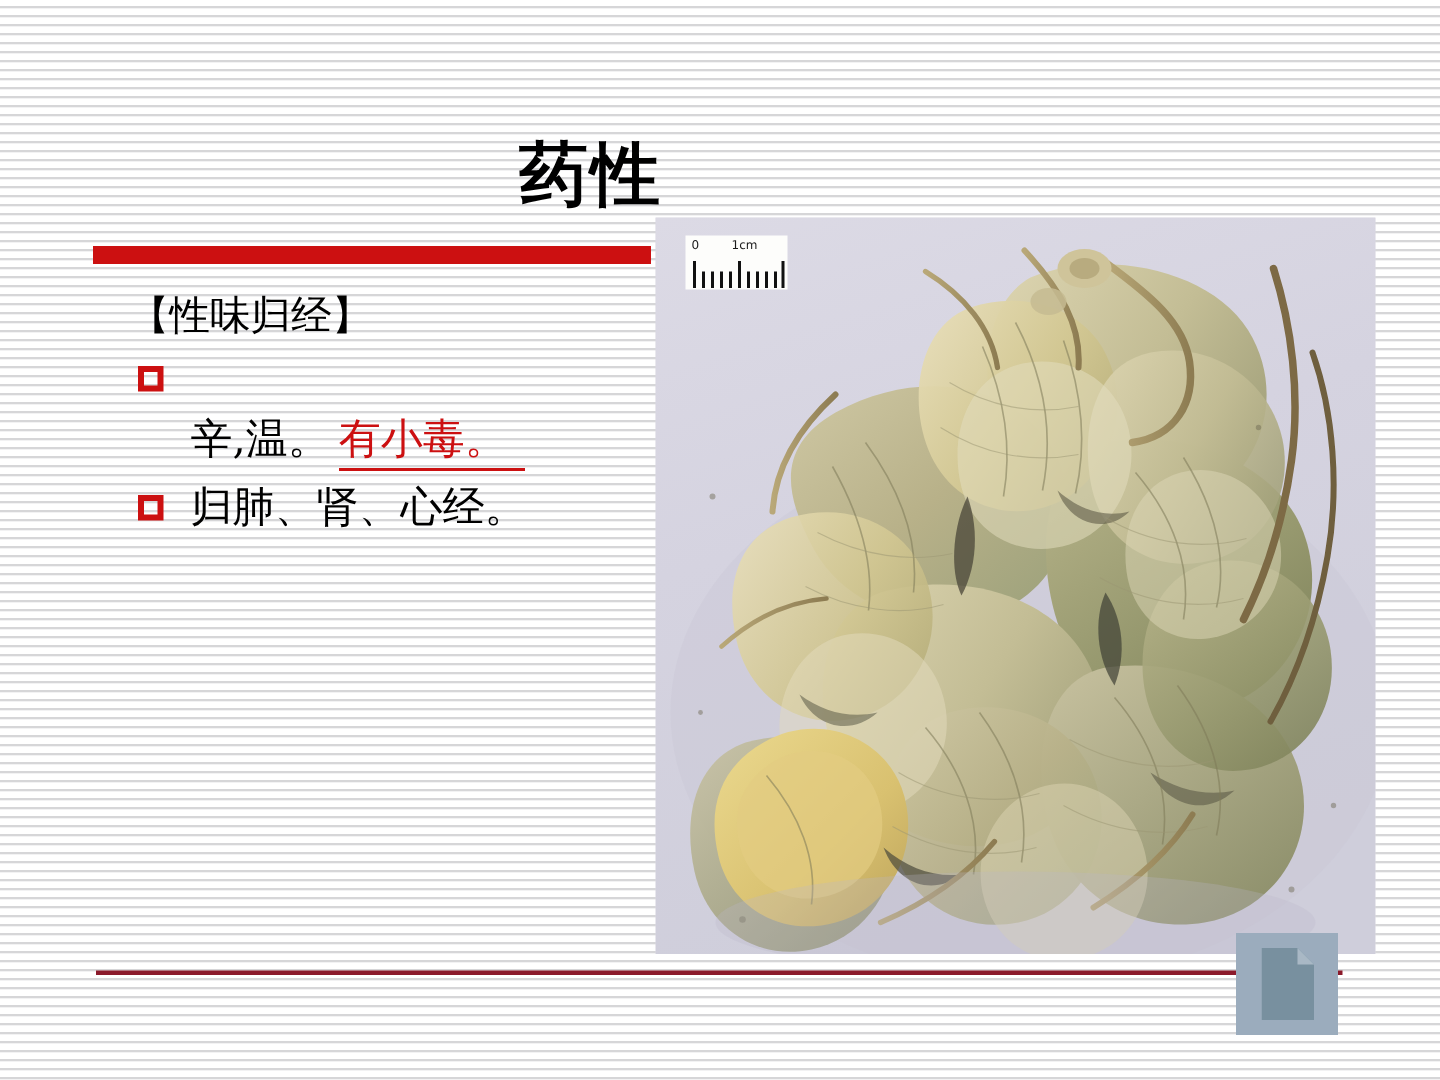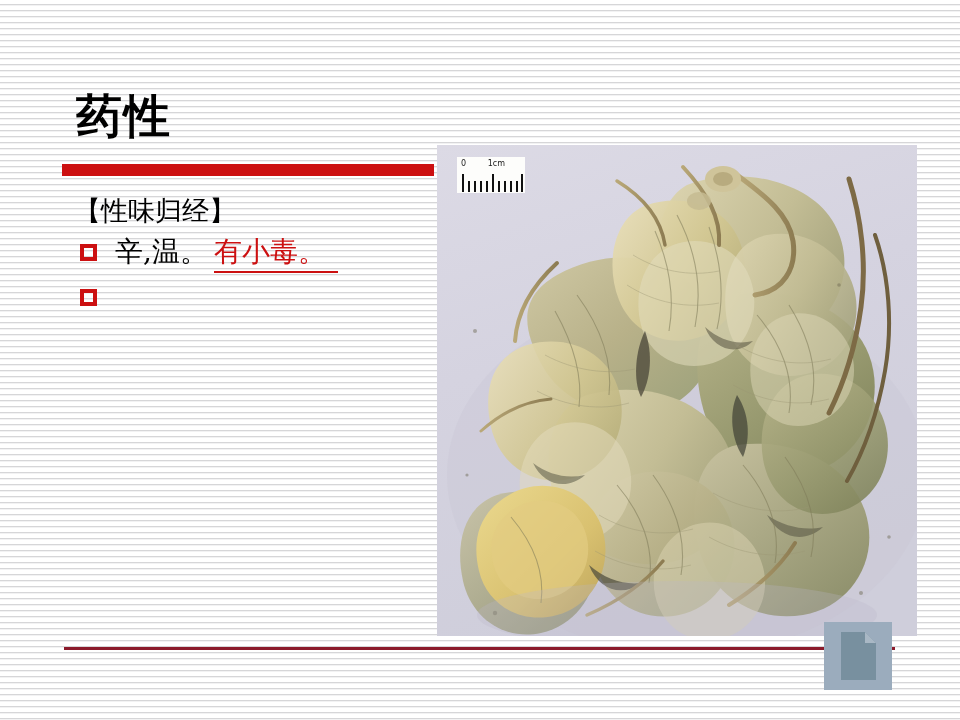--- a/index.html
+++ b/index.html
@@ -28,23 +28,24 @@
         #d6d6d8 5px,
         #f2f2f3 5px,
         #f2f2f3 6px
     );
     overflow: hidden;
   }
 
   
   .title-block {
     position: absolute;
-    left: 76px;
+    left: 62px;
     top: 92px;
     width: 380px;
+    text-align: right;
   }
   .slide-title {
     font-family: "DejaVu Sans", "Liberation Sans", sans-serif;
     font-size: 46px;
     font-weight: bold;
     line-height: 1.08;
     color: #000000;
     letter-spacing: 2px;
     margin: 0;
     white-space: nowrap;
@@ -54,21 +55,21 @@
     left: 62px;
     top: 164px;
     width: 372px;
     height: 12px;
     background: #cc1011;
   }
 
   
   .body-block {
     position: absolute;
-    left: 74px;
+    left: 86px;
     top: 194px;
     width: 370px;
   }
   .section-heading {
     font-family: "DejaVu Serif", "Liberation Serif", serif;
     font-size: 27px;
     font-weight: normal;
     color: #000000;
     line-height: 1.26;
     margin: 0 0 6px 0;
@@ -102,20 +103,21 @@
     color: #000000;
     white-space: nowrap;
   }
   .warn-text {
     color: #cc1011;
     border-bottom: 2px solid #cc1011;
     padding-bottom: 1px;
     padding-right: 12px;
     margin-left: 6px;
     display: inline-block;
+    margin-top: 41px;
   }
 
   
   .photo-frame {
     position: absolute;
     left: 437px;
     top: 145px;
     width: 480px;
     height: 491px;
     overflow: hidden;
@@ -210,20 +212,23 @@
 
       <div class="bullet-row">
         <span class="bullet-marker"></span>
         <span class="bullet-text">
           <span>辛,温。</span><span class="warn-text">有小毒。</span>
         </span>
       </div>
 
       <div class="bullet-row">
         <span class="bullet-marker"></span>
+        <span class="bullet-text">
+          <span>归肺、肾、心经。</span>
+        </span>
       </div>
 
     </div>
   </div>
 
   <div class="photo-frame">
     <svg viewBox="0 0 480 491" preserveAspectRatio="none">
       <defs>
         <linearGradient id="bgGrad" x1="0" y1="0" x2="0.3" y2="1">
           <stop offset="0%" stop-color="#dcdae5"></stop>

